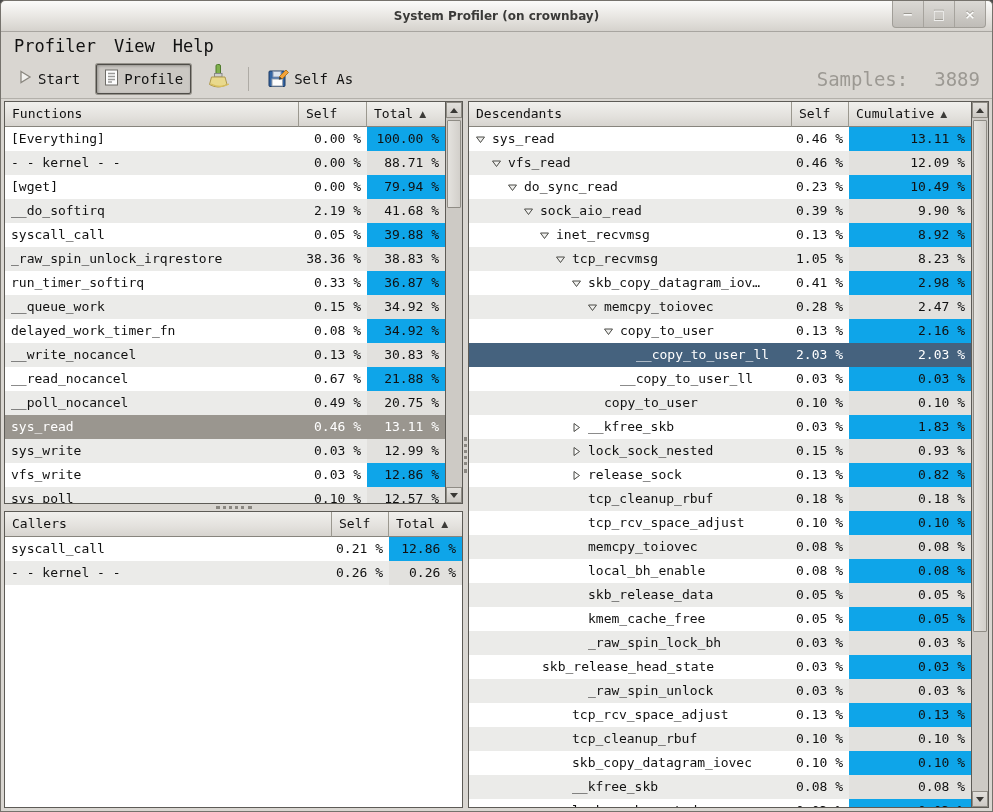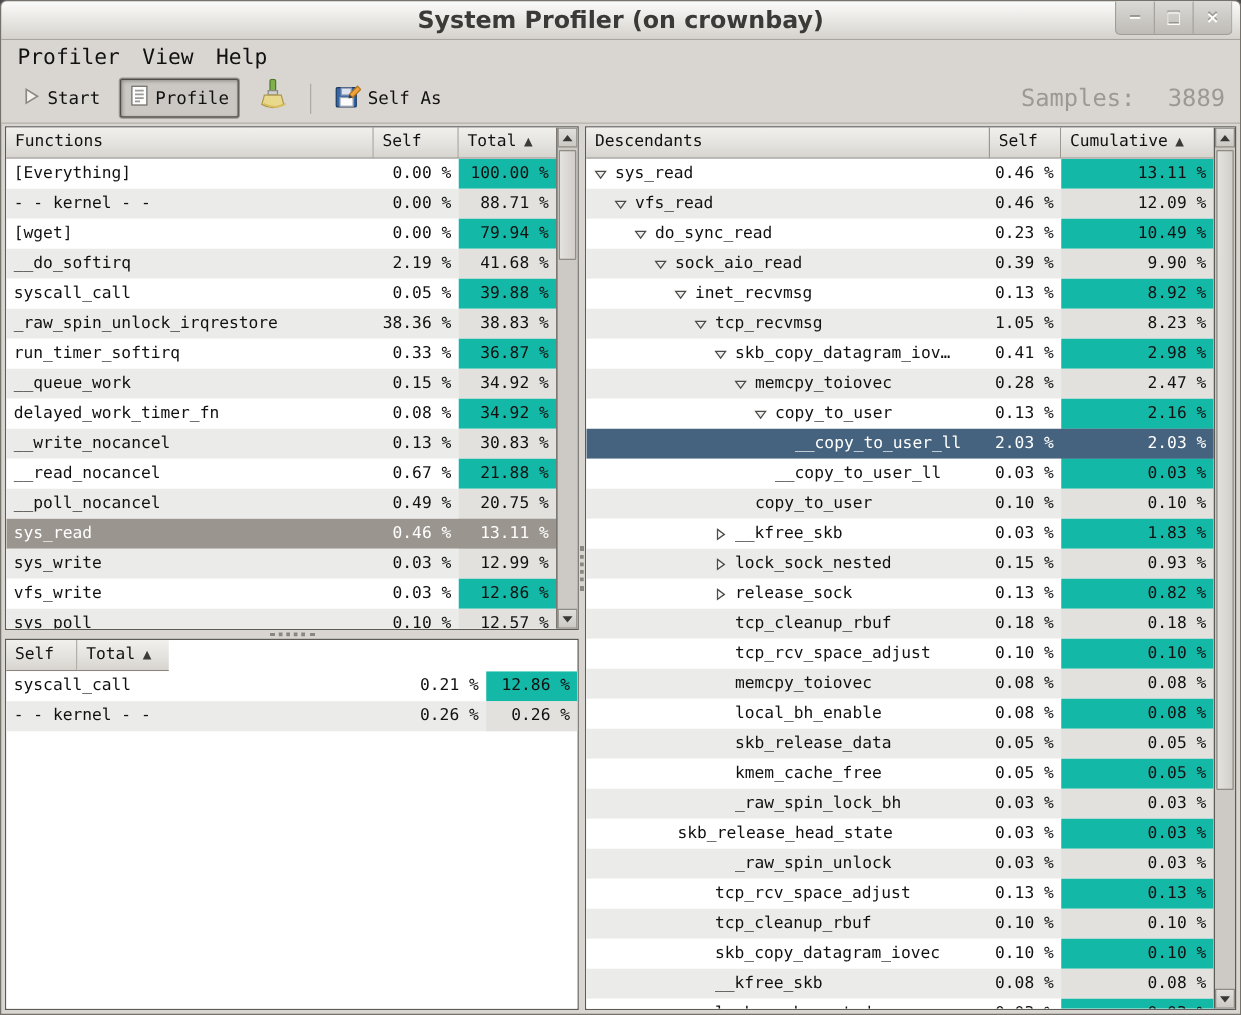--- a/index.html
+++ b/index.html
@@ -9,21 +9,21 @@
     font-family:"DejaVu Sans Mono","Liberation Mono",monospace;
     overflow:hidden; color:#111;
   }
   
   .titlebar{
     height:30px;background:linear-gradient(#fbfbfa,#e7e5e1 55%,#d5d2cd);
     border-bottom:1px solid #a8a5a0;border-radius:5px 5px 0 0;position:relative;
   }
   .title{
     text-align:center;line-height:30px;font-family:"DejaVu Sans","Liberation Sans",sans-serif;
-    font-weight:bold;font-size:19px;color:#3a3a38;
+    font-weight:bold;font-size:12px;color:#3a3a38;
   }
   .winbtns{position:absolute;top:0;right:6px;height:26px;display:flex;
     border:1px solid #a19e98;border-top:none;border-radius:0 0 4px 4px;overflow:hidden;
     background:linear-gradient(#dbd9d5,#bfbcb7);}
   .winbtn{width:30px;height:26px;display:flex;align-items:center;justify-content:center;
     color:#fcfcfb;font-weight:bold;font-size:13px;font-family:"DejaVu Sans",sans-serif;
     text-shadow:0 -1px 0 #99968f;border-left:1px solid #a6a39d;}
   .winbtn:first-child{border-left:none;}
   
   .menubar{height:27px;display:flex;align-items:center;padding-left:4px;background:#d9d6d1;font-size:17px;}
@@ -54,21 +54,21 @@
     padding:0 7px;line-height:23px;font-size:13px;white-space:nowrap;overflow:hidden;}
   .th.name{flex:1;min-width:0;}
   .th:last-child{border-right:none;}
   .sort-arrow{font-family:"DejaVu Sans",sans-serif;font-size:9px;color:#3c3b38;margin-left:6px;vertical-align:1px;}
   .tbody{flex:1;overflow:hidden;background:#fff;}
   .trow{display:flex;height:24px;font-size:13px;background:#fff;}
   .trow.stripe{background:#ebebe9;}
   .cell{box-sizing:border-box;line-height:24px;white-space:nowrap;overflow:hidden;}
   .cell.name{flex:1;min-width:0;padding:0 6px;display:flex;align-items:center;}
   .cell.num{text-align:right;padding-right:6px;flex:none;}
-  .trow .cell.sorted{background:#14b8a6;}
+  .trow .cell.sorted{background:#0ea5e9;}
   .trow.stripe .cell.sorted{background:#e2e1de;}
   .trow.sel-inactive, .trow.sel-inactive .cell.sorted{background:#9a968f;color:#fff;}
   .trow.sel-active, .trow.sel-active .cell.sorted{background:#45627e;color:#fff;}
   .functions-panel .cell.self,.functions-panel .th.self{width:68px;}
   .functions-panel .cell.total,.functions-panel .th.total{width:78px;}
   .callers-panel .cell.self,.callers-panel .th.self{width:57px;}
   .callers-panel .cell.total,.callers-panel .th.total{width:73px;}
   .descendants-panel .cell.self,.descendants-panel .th.self{width:57px;}
   .descendants-panel .cell.total,.descendants-panel .th.total{width:122px;}
   .expander{flex:none;width:17px;display:inline-flex;align-items:center;}
@@ -263,20 +263,21 @@
       </div>
     </div>
 
     <div class="h-split">
         <div class="dots"></div>
       </div>
 
     <div class="panel callers-panel">
       <div class="panel-content">
         <div class="thead">
+          <div class="th name">Callers</div>
           <div class="th self">Self</div>
           <div class="th total"><span>Total</span><span class="sort-arrow">▲</span></div>
         </div>
         <div class="tbody">
             <div class="trow">
               <div class="cell name">syscall_call</div>
               <div class="cell num self">0.21 %</div>
               <div class="cell num total sorted">12.86 %</div>
             </div>
             <div class="trow stripe">

